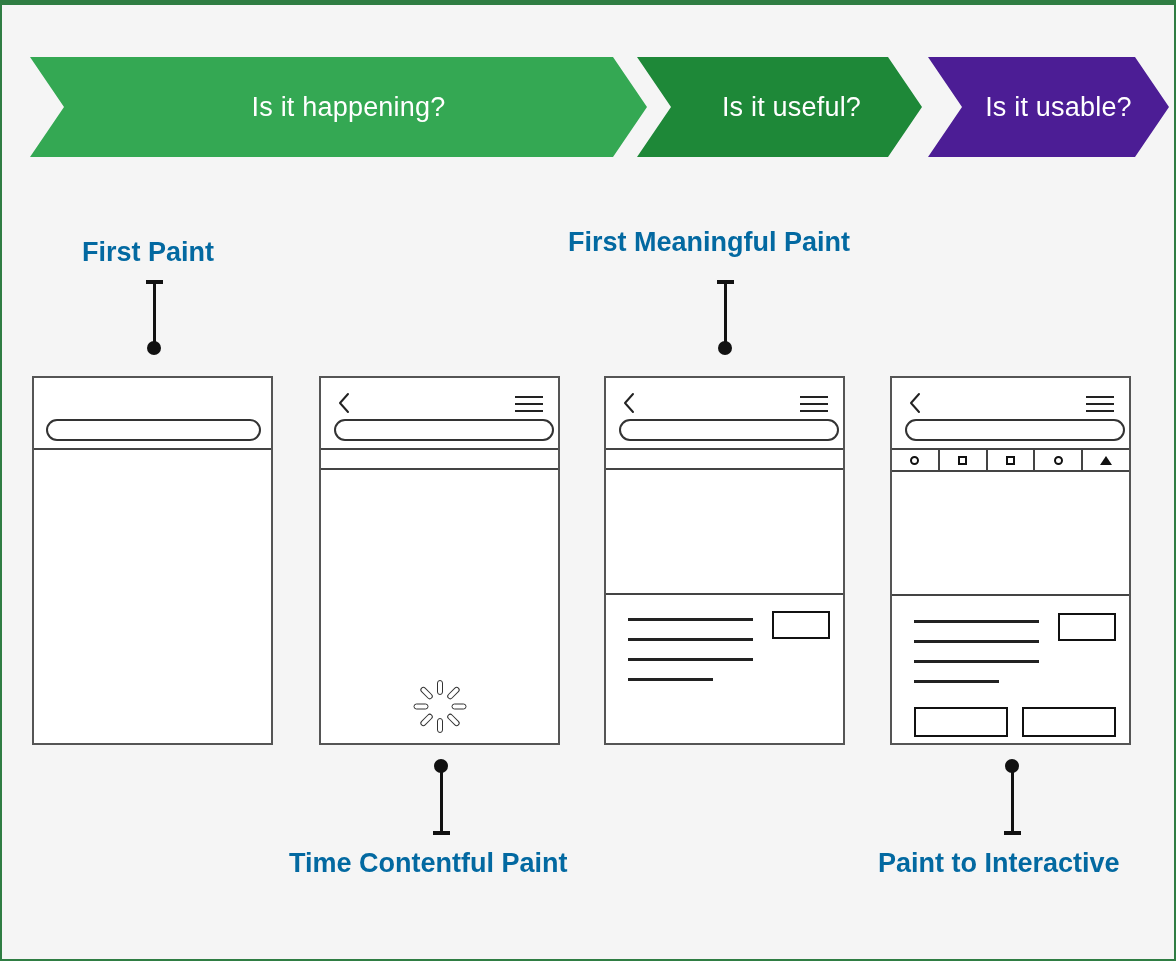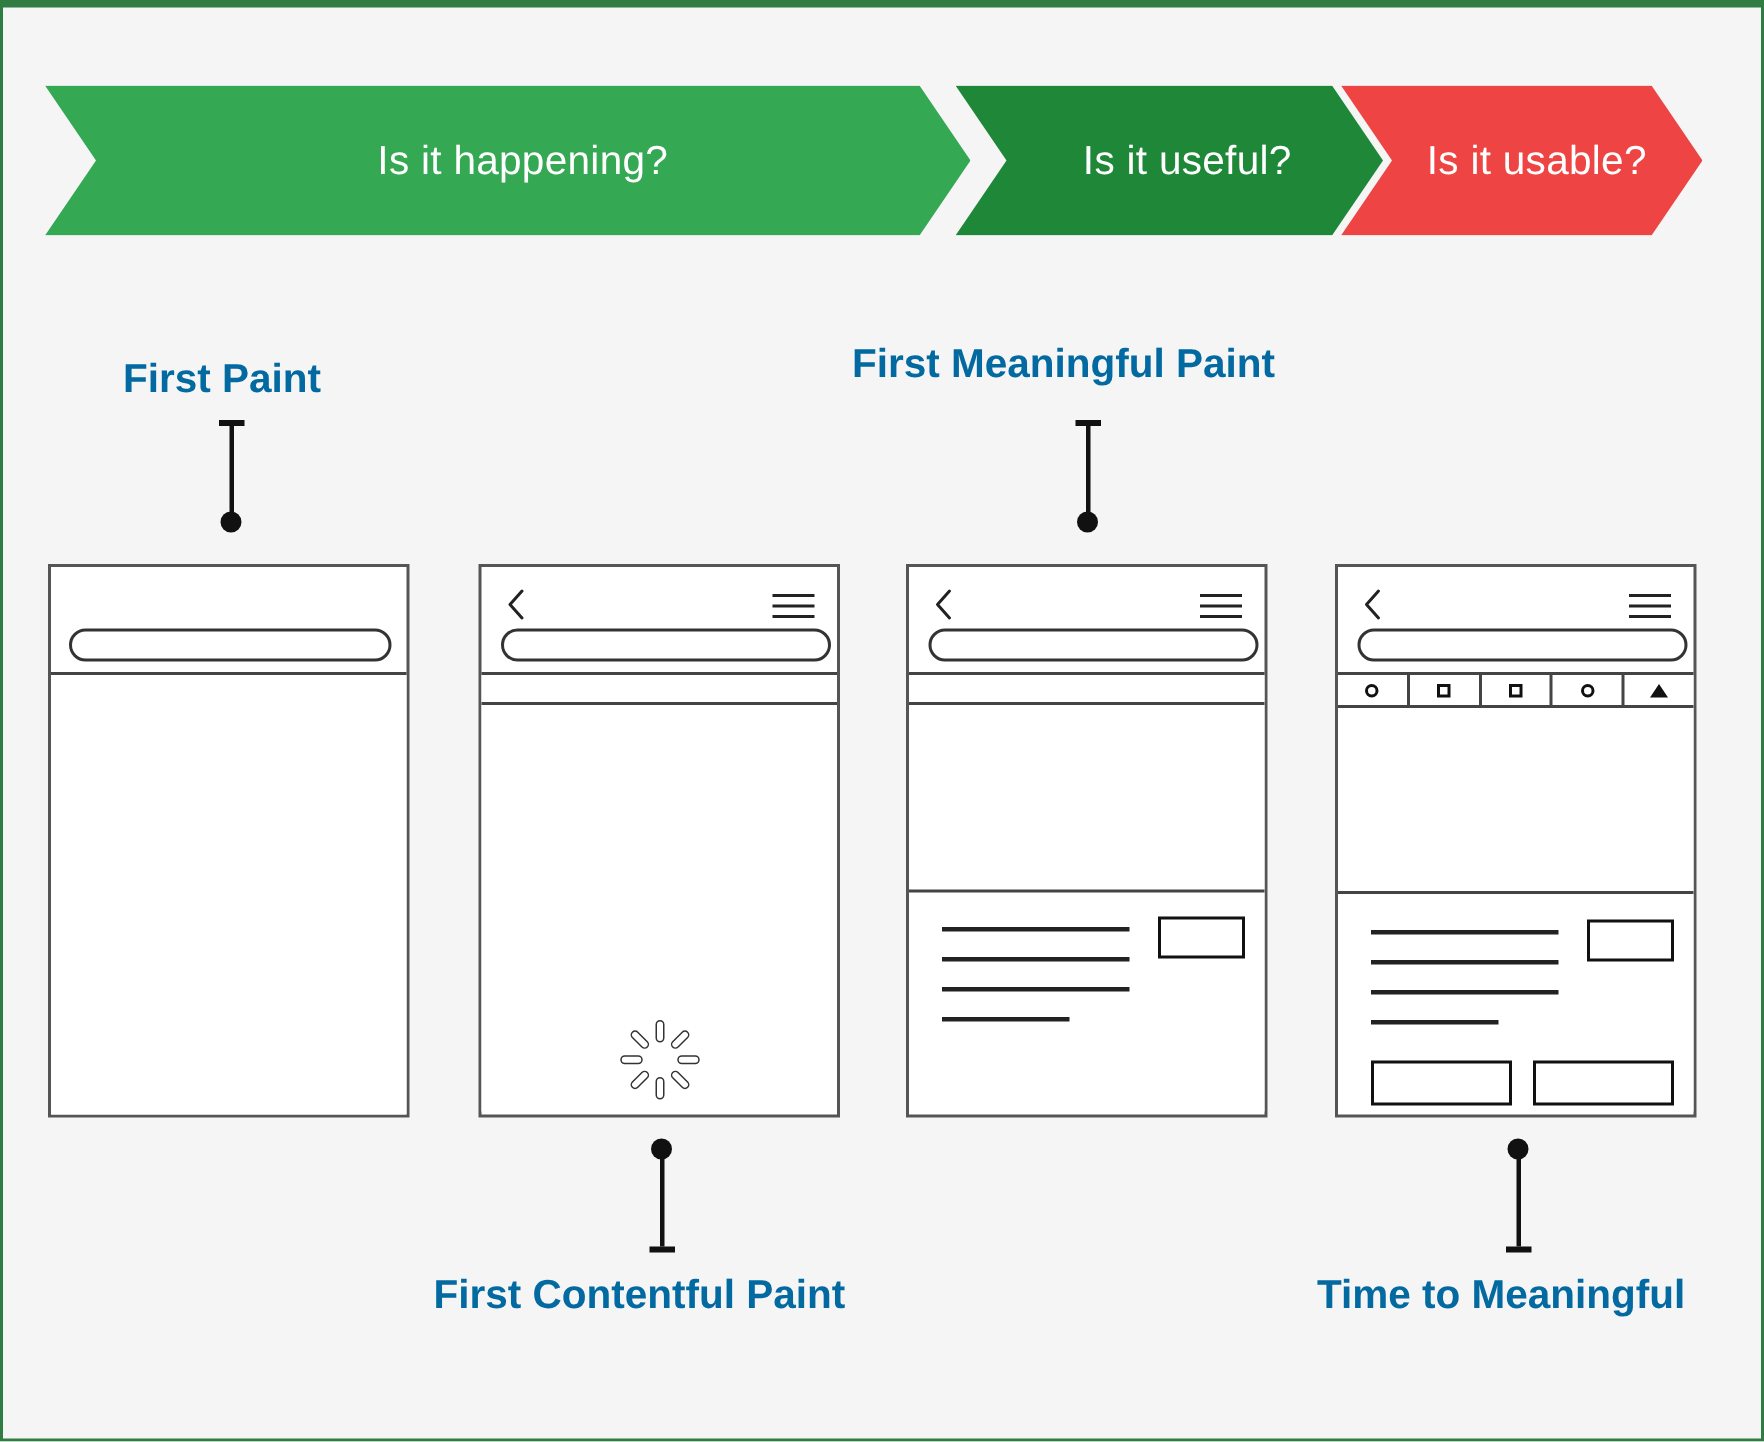--- a/index.html
+++ b/index.html
@@ -59,23 +59,23 @@
   }
   #chev-0 .chev-label { transform: translateX(10px); }
   #chev-1 {
     left: 607px;
     width: 285px;
     background: #1e8838;
     clip-path: polygon(0 0, 251px 0, 285px 50px, 251px 100px, 0 100px, 34px 50px);
   }
   #chev-1 .chev-label { transform: translateX(12px); }
   #chev-2 {
-    left: 864px;
+    left: 898px;
     width: 241px;
-    background: #ef4444;
+    background: #4c1d95;
     clip-path: polygon(0 0, 207px 0, 241px 50px, 207px 100px, 0 100px, 34px 50px);
   }
   #chev-2 .chev-label { transform: translateX(10px); }
 
   
   .metric-label {
     position: absolute;
     font-size: 27px;
     font-weight: bold;
     color: #0369a1;
@@ -302,22 +302,22 @@
     <div class="chev" id="chev-0">
       <span class="chev-label">Is it happening?</span>
     </div>
     <div class="chev" id="chev-2">
       <span class="chev-label">Is it usable?</span>
     </div>
   </div>
 
   <div class="metric-label" id="label-fp">First Paint</div>
   <div class="metric-label" id="label-fmp">First Meaningful Paint</div>
-  <div class="metric-label" id="label-fcp">First Contentful Paint</div>
-  <div class="metric-label" id="label-tti">Time to Meaningful</div>
+  <div class="metric-label" id="label-fcp">Time Contentful Paint</div>
+  <div class="metric-label" id="label-tti">Paint to Interactive</div>
 
   <div class="pointer down" id="ptr-fp">
     <div class="cap"></div>
     <div class="stem"></div>
     <div class="dot"></div>
   </div>
   <div class="pointer down" id="ptr-fmp">
     <div class="cap"></div>
     <div class="stem"></div>
     <div class="dot"></div>

